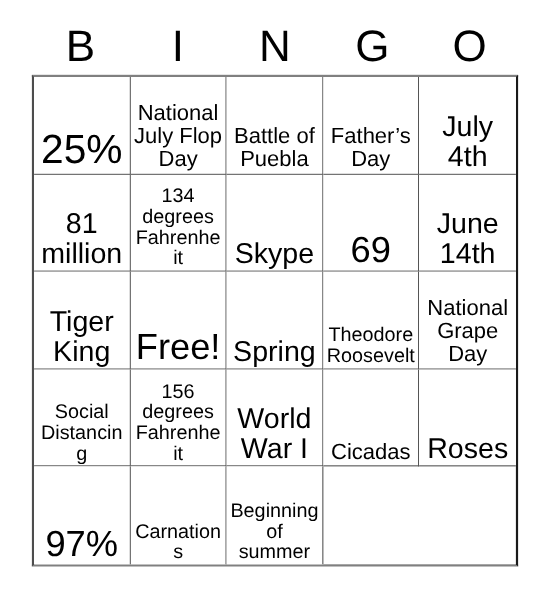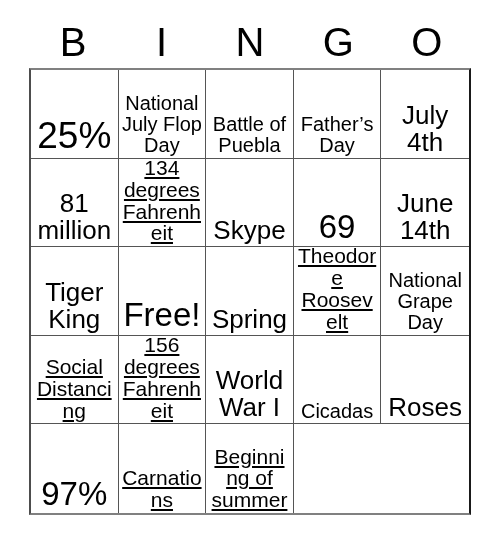--- a/index.html
+++ b/index.html
@@ -85,21 +85,21 @@
     line-height: 1.04;
     color: #000000;
     word-wrap: break-word;
   }
 
   
   .fs-xl   { font-size: 37px; }
   .fs-lg   { font-size: 33px; }
   .fs-md   { font-size: 26px; }
   .fs-sm   { font-size: 20px; }
-  .fs-xs   { font-size: 21px; text-decoration: underline; }
+  .fs-xs   { font-size: 18px; }
 </style>
 </head>
 <body>
 
 <div class="bingo-card">
 
   <div class="header-row">
     <div class="header-letter">B</div>
     <div class="header-letter">I</div>
     <div class="header-letter">N</div>

